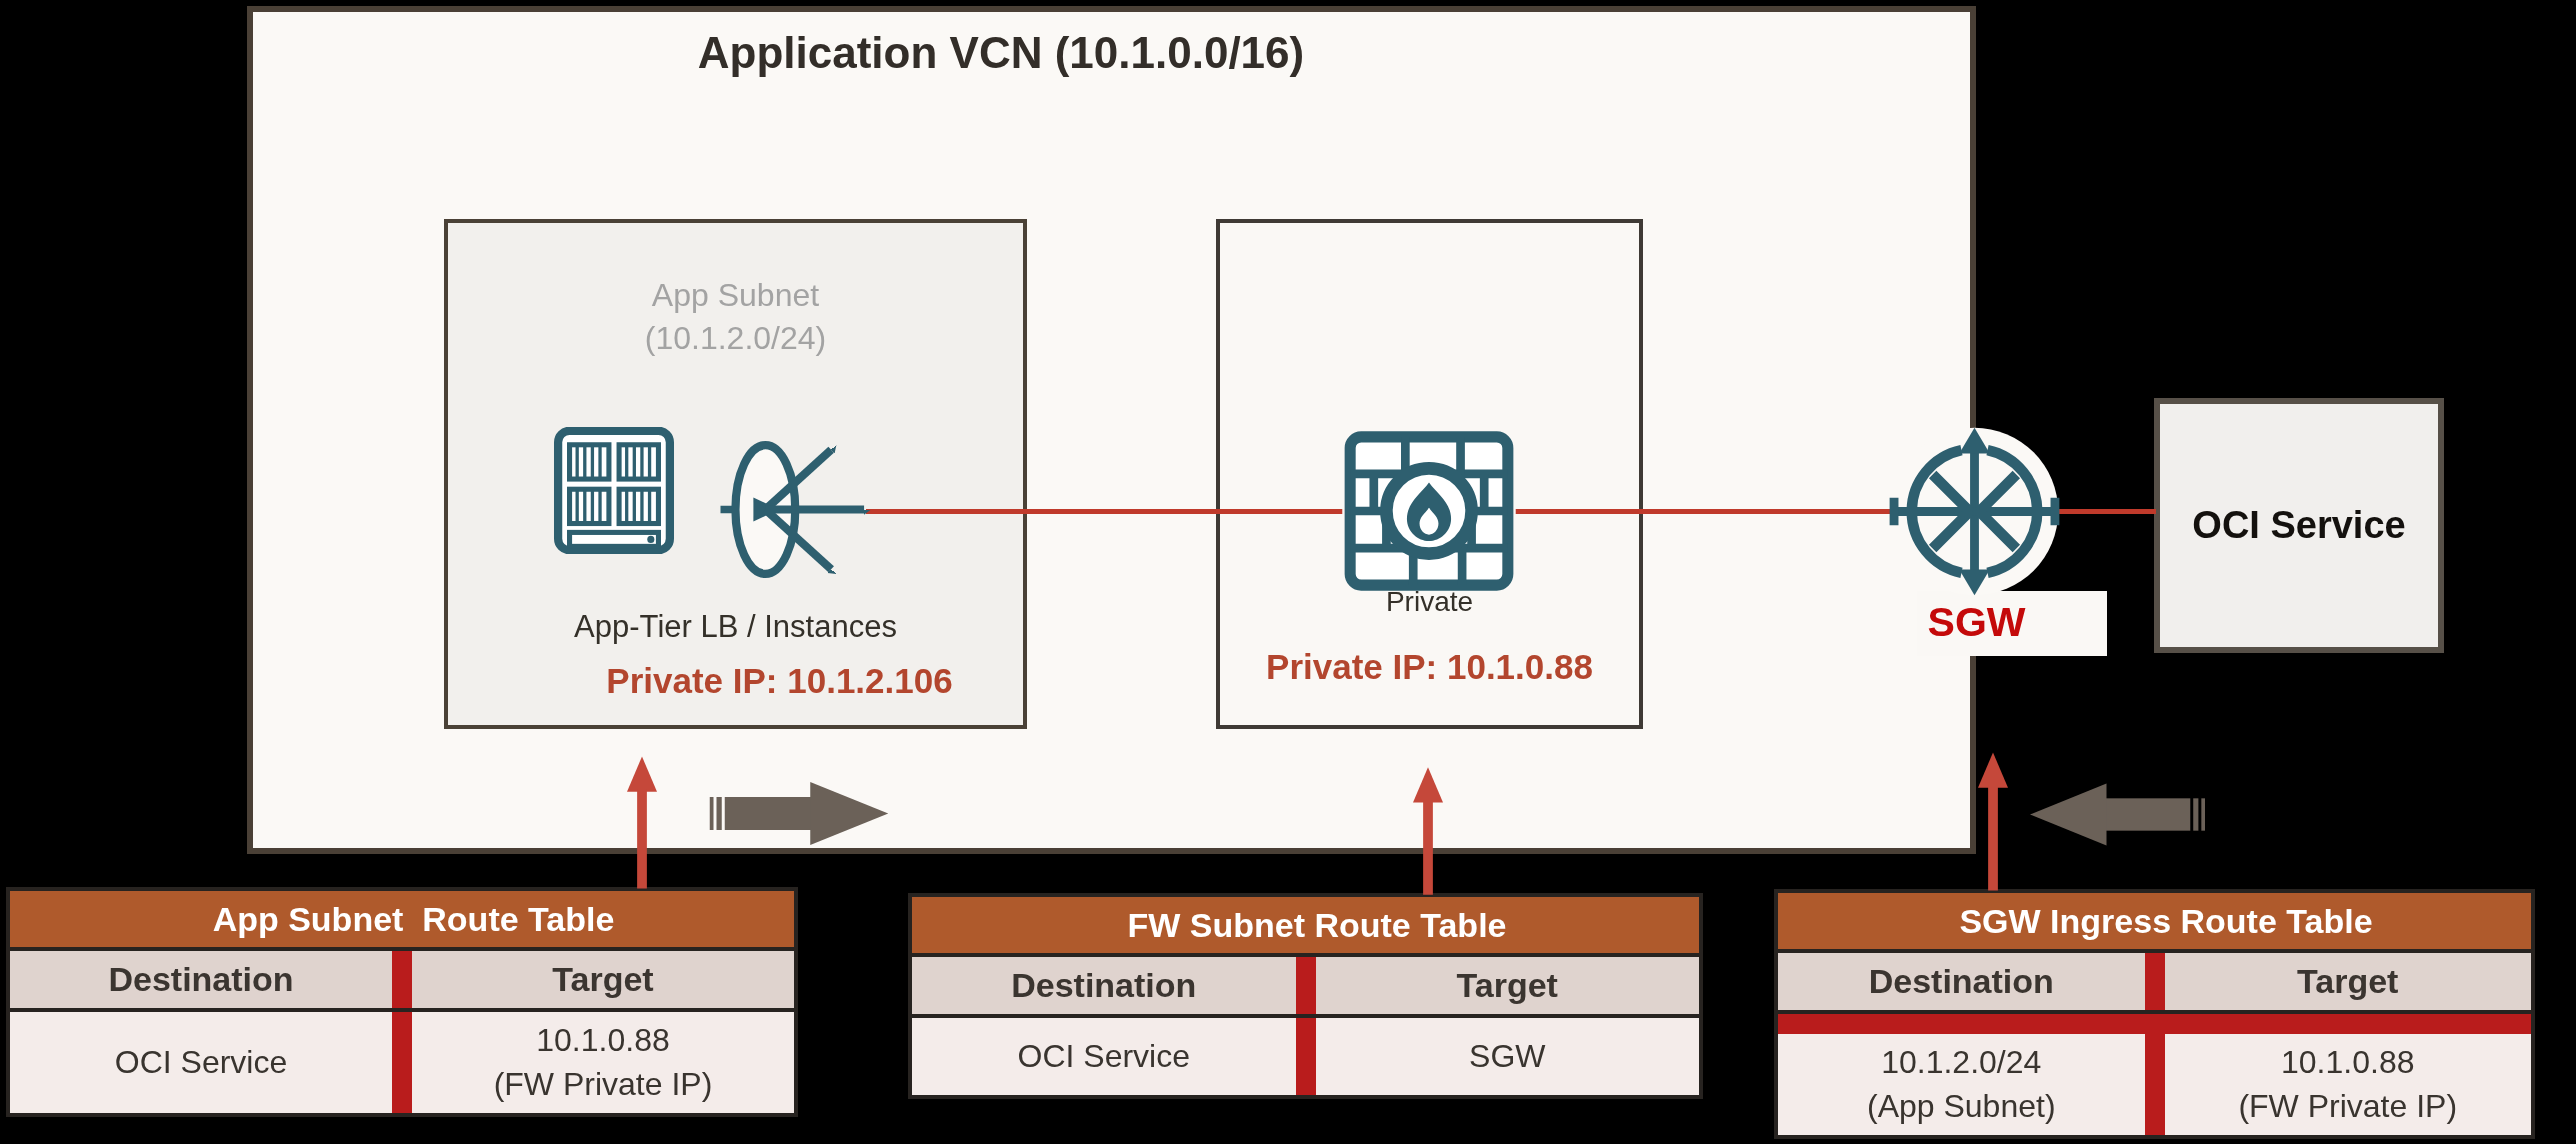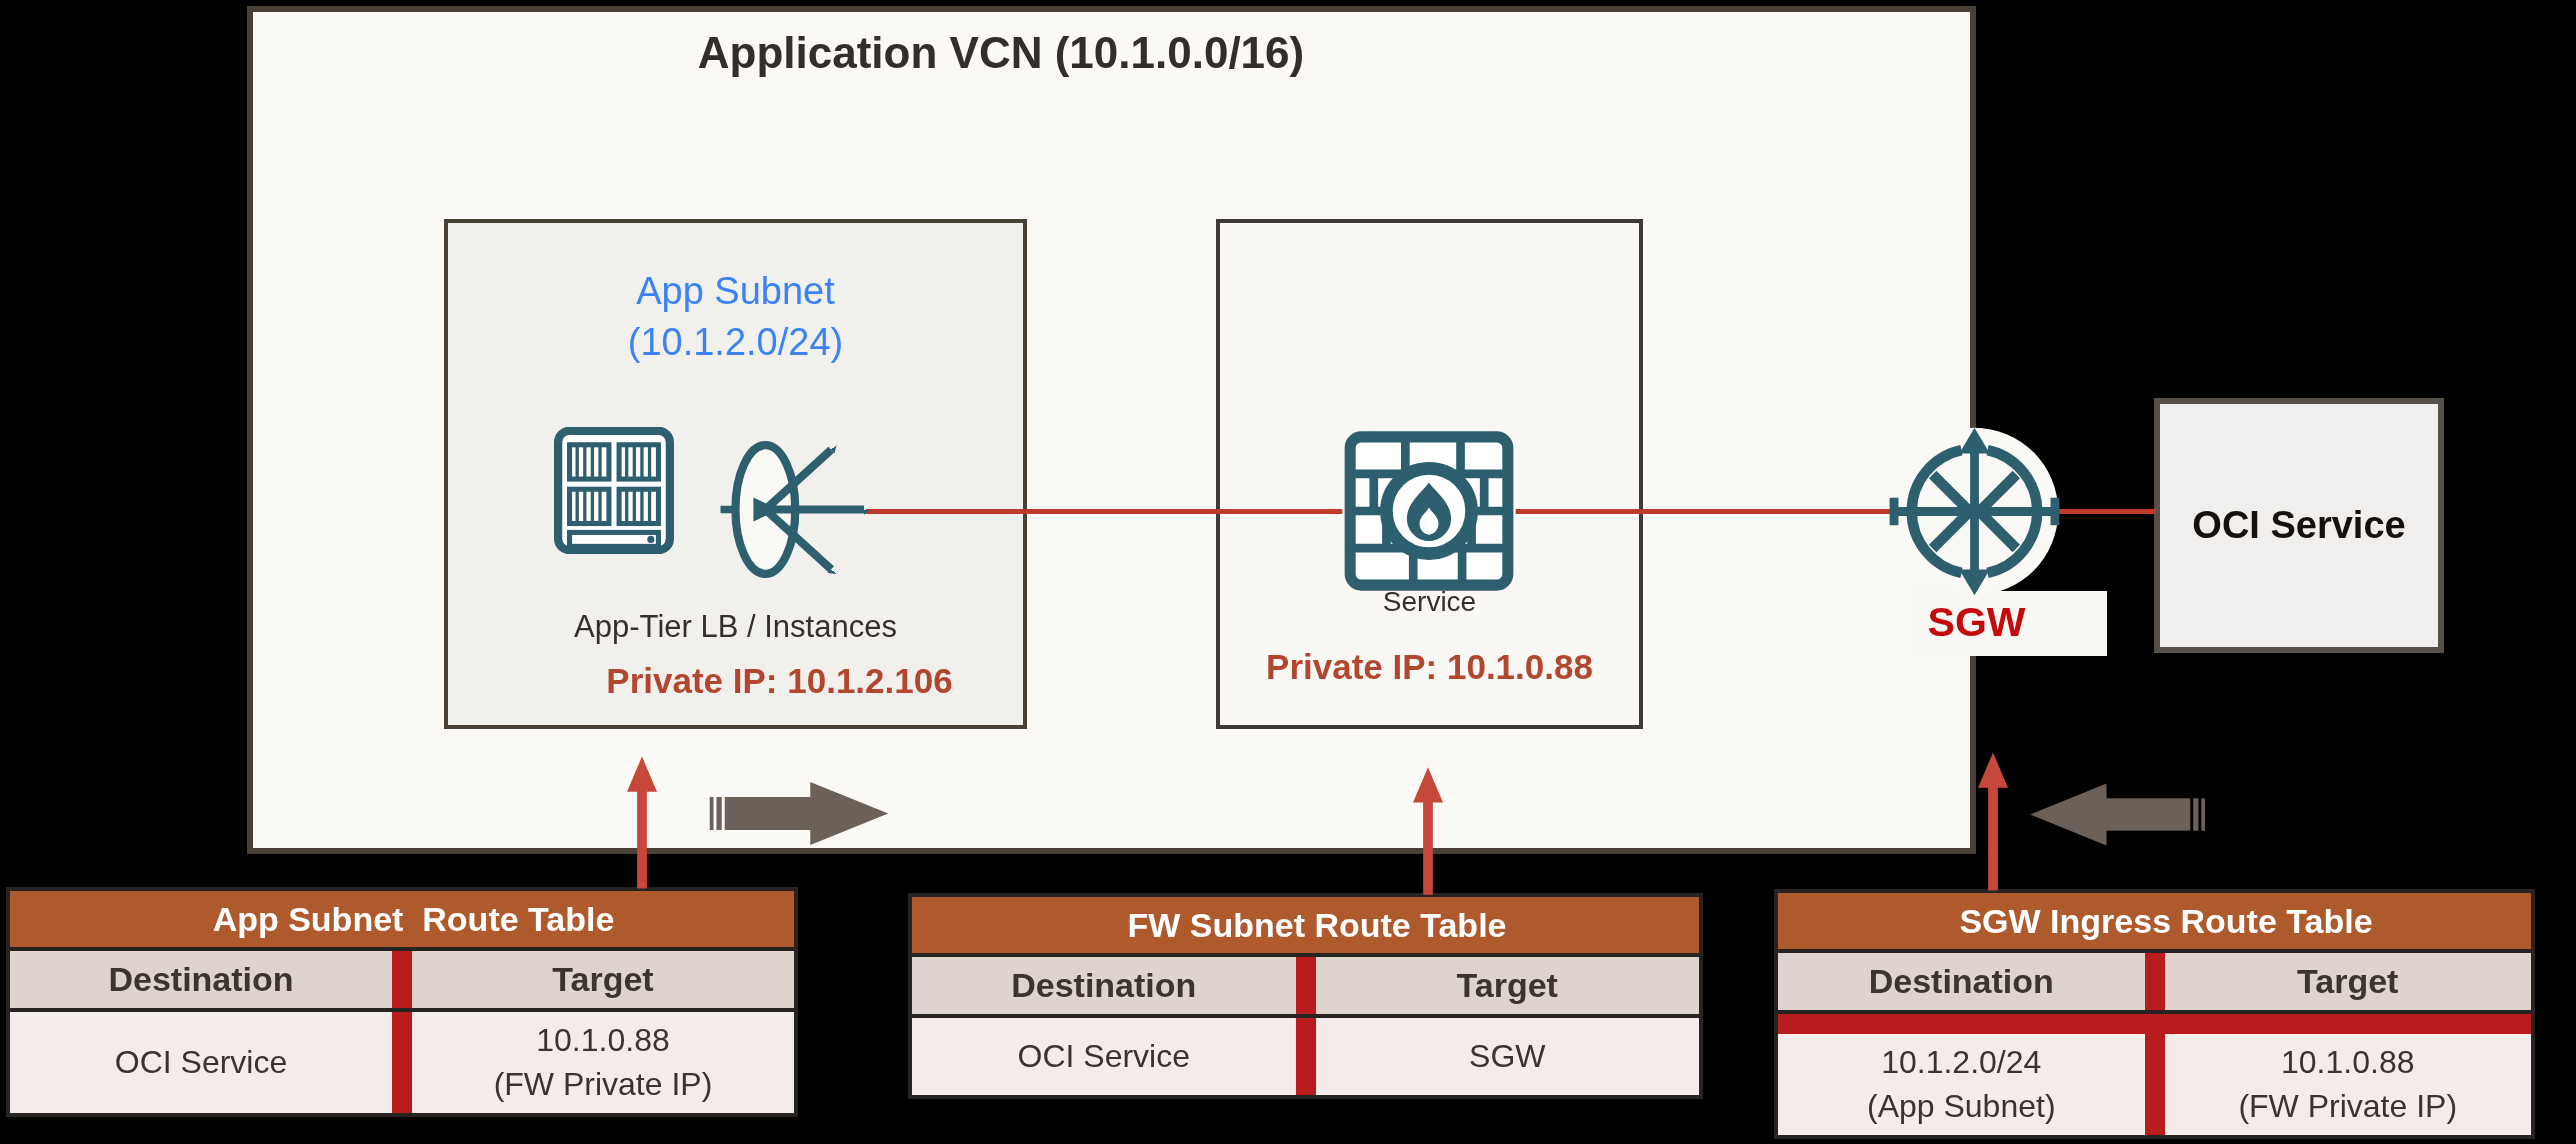--- a/index.html
+++ b/index.html
@@ -11,21 +11,21 @@
   .prewrap{white-space:pre-wrap;}
 
   
   .vcn{left:247px;top:6px;width:1729px;height:848px;background:#FBF9F6;
        border:6px solid #4A4036;box-sizing:border-box;z-index:1;}
   .vcn-title{left:322px;top:26px;width:1358px;height:53px;font-size:44px;font-weight:bold;
              color:#332E29;z-index:2;}
   .subnet{box-sizing:border-box;z-index:2;}
   .app-box{left:444px;top:219px;width:583px;height:510px;background:#F2F0ED;border:4.5px solid #4A4136;}
   .fw-box{left:1216px;top:219px;width:427px;height:510px;background:#FAF8F5;border:4.5px solid #3F3A35;}
-  .subnet-title{font-size:38px;line-height:1.32;color:#3b82f6;z-index:3;}
+  .subnet-title{font-size:32px;line-height:1.32;color:#a3a3a3;z-index:3;}
   .app-title{left:444px;top:260px;width:583px;height:113px;}
   .fw-title{left:1216px;top:260px;width:427px;height:113px;}
   .icon-label{font-size:31px;color:#343029;z-index:5;}
   .private-ip{font-size:35px;font-weight:bold;color:#B3462E;z-index:5;}
 
   .oci-box{left:2154px;top:398px;width:290px;height:255px;background:#F1EFED;
            border:6px solid #575048;box-sizing:border-box;z-index:2;}
   .oci-label{width:100%;height:100%;font-size:38px;font-weight:bold;color:#14110E;}
 
   
@@ -117,21 +117,21 @@
       <path d="M40 5 V28.5 M75 5 V28.5"></path>
       <path d="M20 28.5 V52 M90 28.5 V52"></path>
       <path d="M28 52 V75.5 M82 52 V75.5"></path>
       <path d="M45 75.5 V99 M76 75.5 V99"></path>
     </g>
     <circle cx="55" cy="52" r="27" fill="#FFFFFF" stroke="#2E5F6F" stroke-width="8"></circle>
     <path d="M55 34 C61 42 69 47 69 57 C69 65 62 71 55 71 C48 71 41 65 41 57 C41 47 49 42 55 34 Z" fill="#2E5F6F"></path>
     <path d="M55 50 C58 54 61 56 61 60 C61 64 58 67 55 67 C52 67 49 64 49 60 C49 56 52 54 55 50 Z" fill="#FFFFFF"></path>
   </svg>
 
-  <div class="abs icon-label center" style="left:1216px;top:583px;width:427px;height:38px;font-size:28px;">Service</div>
+  <div class="abs icon-label center" style="left:1216px;top:583px;width:427px;height:38px;font-size:28px;">Private</div>
   <div class="abs private-ip center" style="left:1216px;top:644px;width:427px;height:45px;">Private IP: 10.1.0.88</div>
 
   <div class="abs sgw-patch"></div>
   <svg class="abs sgw-svg" width="177" height="177" viewBox="0 0 220 220">
     <circle cx="110" cy="110" r="104" fill="#FBF9F6"></circle>
     <g stroke="#2E5F6F" stroke-width="13" fill="none">
       <path d="M126.2 33.7 A78 78 0 0 1 126.2 186.3"></path>
       <path d="M93.8 186.3 A78 78 0 0 1 93.8 33.7"></path>
     </g>
     <g stroke="#2E5F6F" stroke-width="11">

